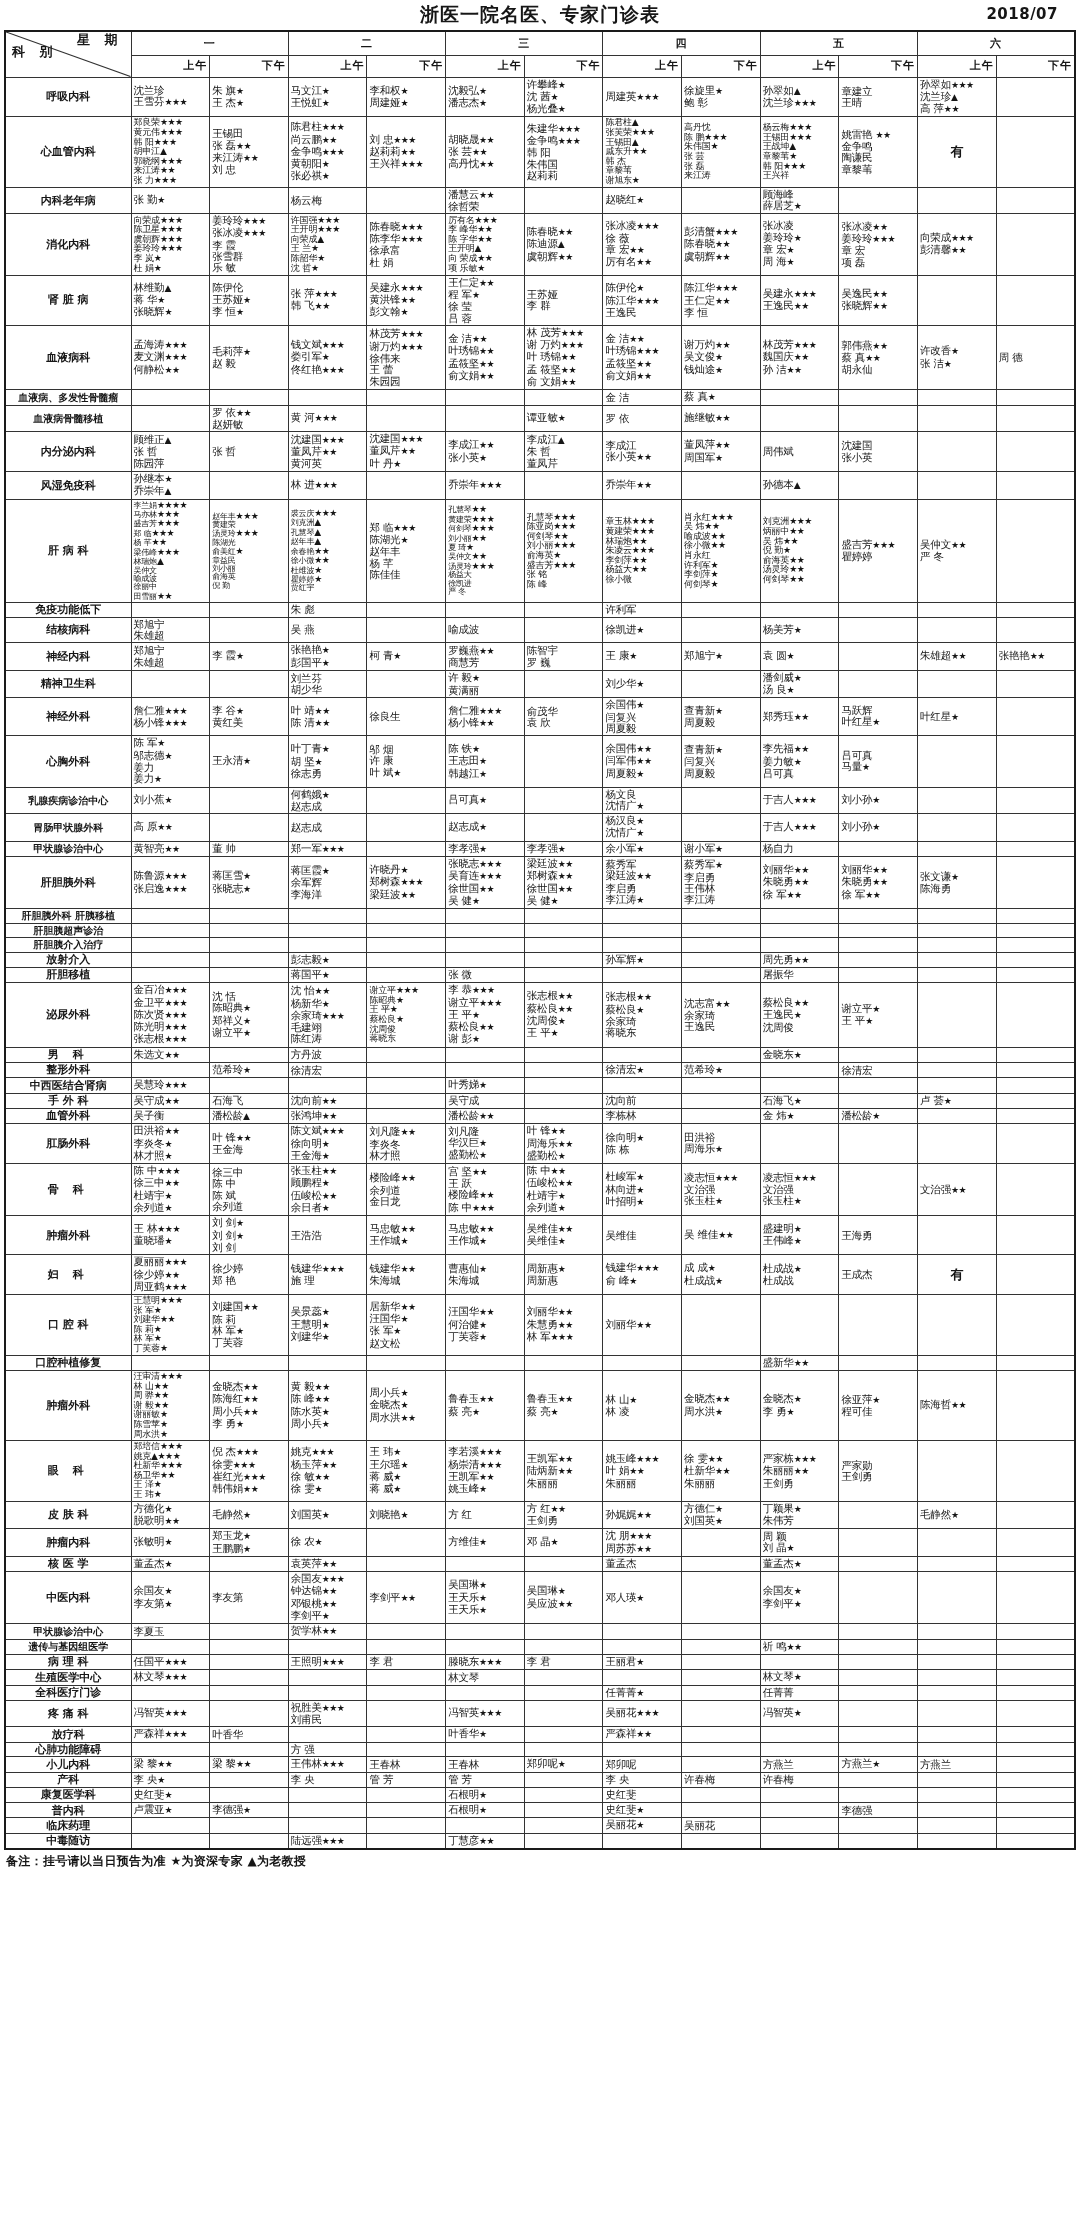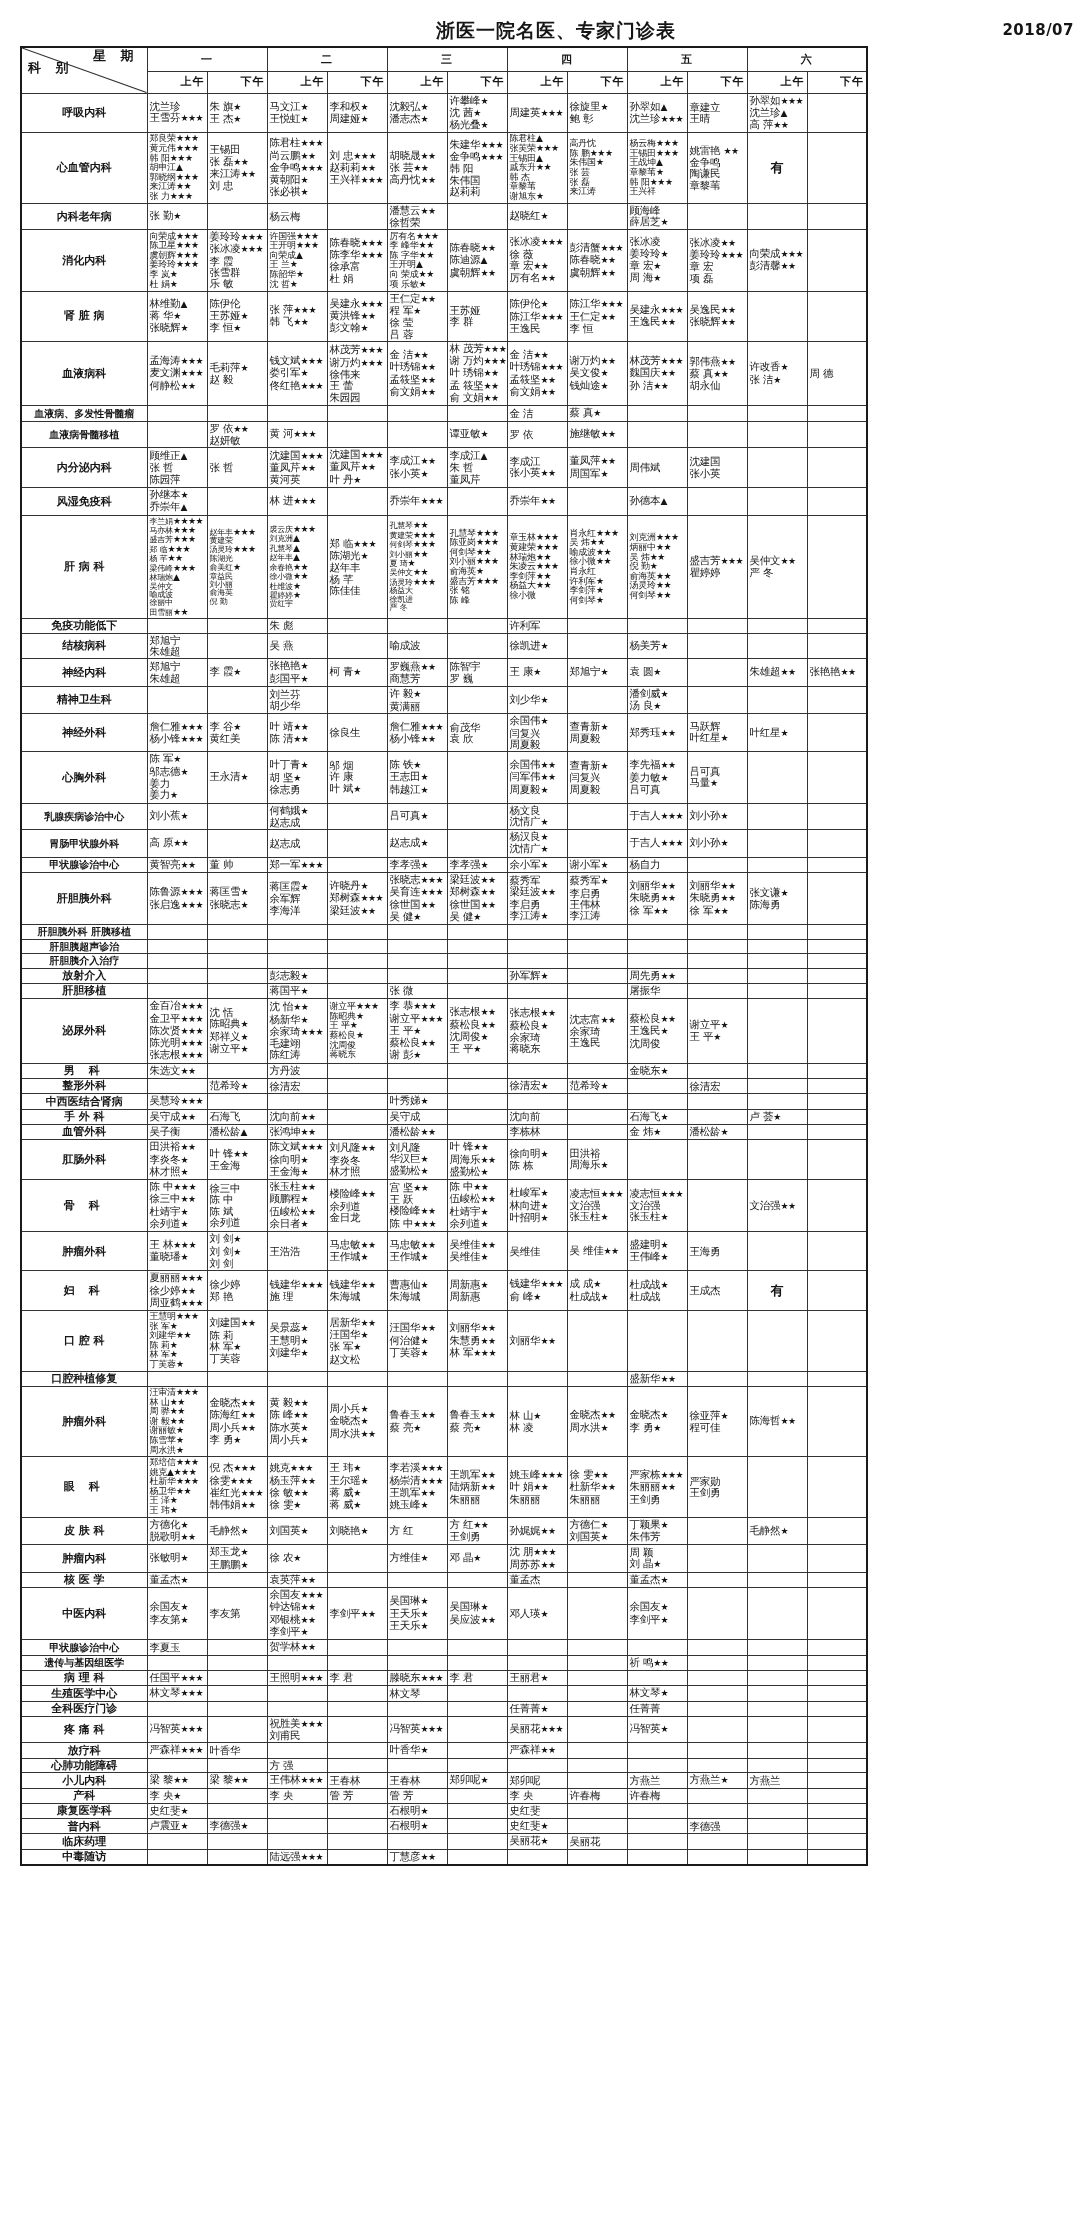--- a/index.html
+++ b/index.html
@@ -10,21 +10,21 @@
   }
   body {
     width: 1080px;
     font-family: "DejaVu Sans", "Liberation Sans", sans-serif;
     color: #161616;
     -webkit-font-smoothing: none;
   }
   .page {
     width: 1080px;
     min-height: 2236px;
-    padding: 16px;
+    padding: 0;
     position: relative;
     background: #fff;
   }
 
   
   .titlebar {
     position: relative;
     height: 30px;
     width: 1080px;
   }
@@ -45,21 +45,21 @@
     font-size: 15px;
     font-weight: 600;
     letter-spacing: 0.5px;
     font-family: "DejaVu Sans", "Liberation Sans", sans-serif;
   }
 
   
   table.sched {
     border-collapse: collapse;
     table-layout: fixed;
-    width: 848px;
+    width: 1072px;
     margin: 0 4px;
     border: 2px solid #1a1a1a;
   }
   table.sched td, table.sched th {
     border: 1px solid #333;
     padding: 1px 2px;
     vertical-align: middle;
     font-size: 11px;
     line-height: 11.5px;
     overflow: hidden;
@@ -2205,13 +2205,14 @@
           <td class="slot"></td>
           <td class="slot"></td>
           <td class="slot"></td>
           <td class="slot"></td>
           <td class="slot"></td>
           <td class="slot"></td>
         </tr>
       </tbody>
   </table>
 
+  <div class="footnote">备注：挂号请以当日预告为准  ★为资深专家 ▲为老教授</div>
 </div>
 
 </body></html>

